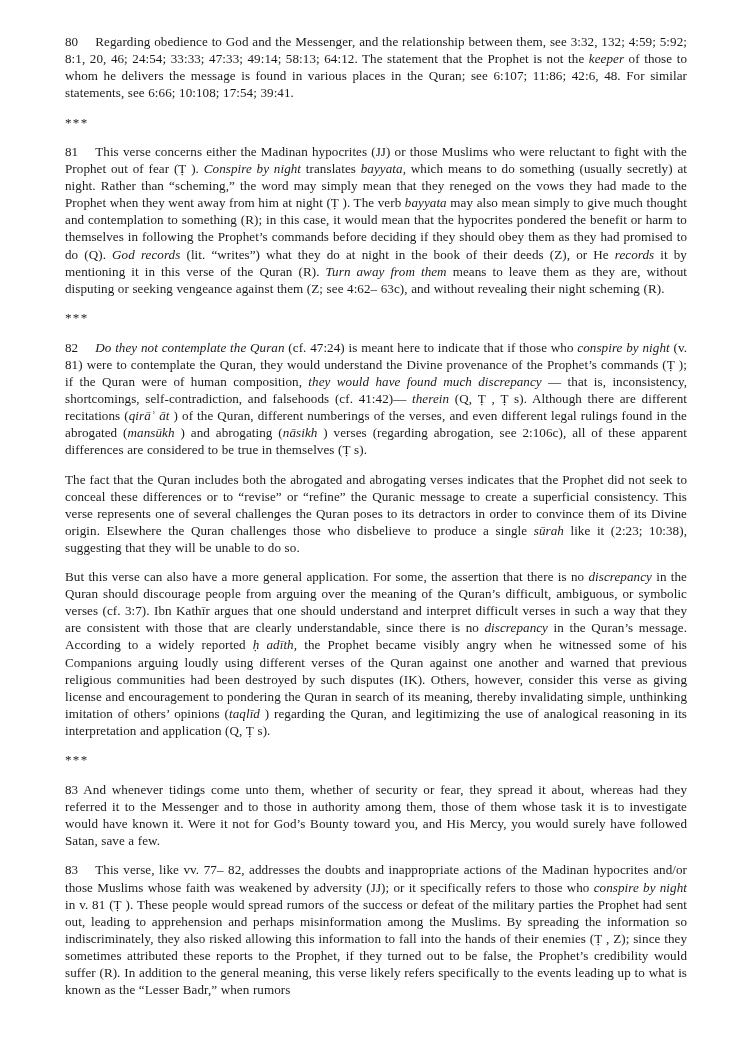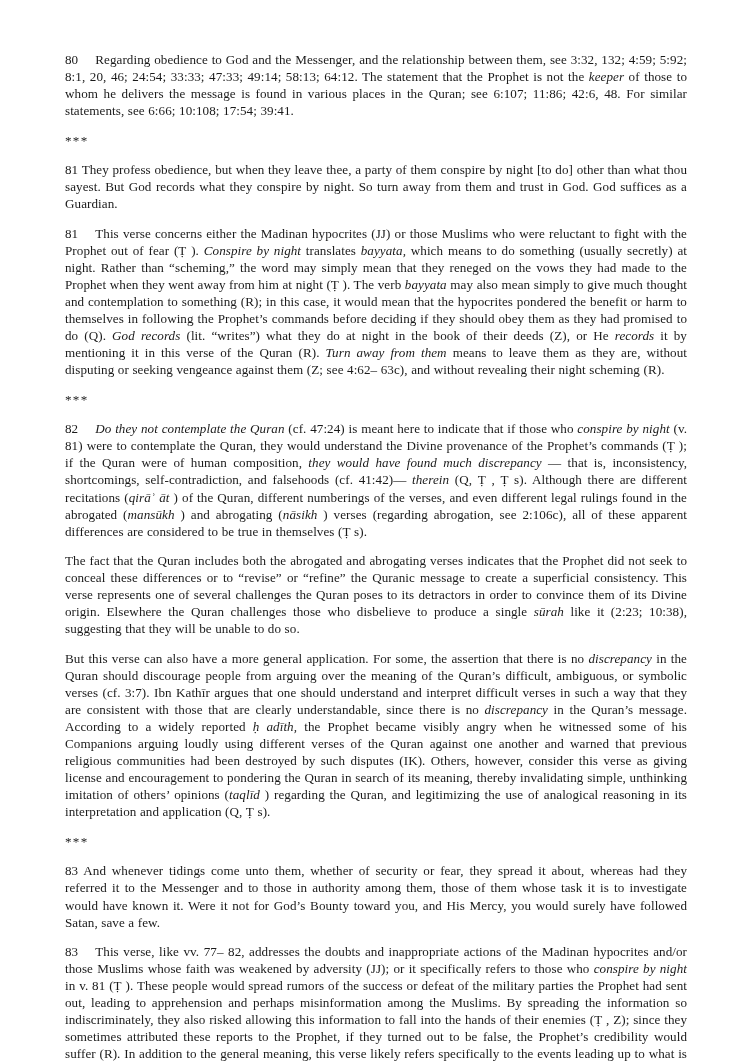--- a/index.html
+++ b/index.html
@@ -12,21 +12,21 @@
     height: 1061px;
     font-family: "Liberation Serif", "DejaVu Serif", serif;
     color: #1a1a1a;
     -webkit-font-smoothing: none;
   }
   .page {
     position: relative;
     width: 749px;
     height: 1061px;
     box-sizing: border-box;
-    padding: 51px 62px 0 65px;
+    padding: 33px 62px 0 65px;
     background: #ffffff;
   }
   .block {
     font-size: 13.1px;
     line-height: 17.05px;
     text-align: justify;
     text-justify: inter-word;
     margin: 0 0 12.5px 0;
     letter-spacing: 0.005em;
     word-spacing: 0.015em;
@@ -57,21 +57,20 @@
   
   .block:last-of-type { margin-bottom: 0; }
 </style>
 </head>
 <body>
 
 <div class="page">
   <div id="content">
       <p class="block commentary"><span class="vnum">80</span><span class="gap">&nbsp;</span><span>Regarding obedience to God and the Messenger, and the relationship between them, see 3:32, 132; 4:59; 5:92; 8:1, 20, 46; 24:54; 33:33; 47:33; 49:14; 58:13; 64:12. The statement that the Prophet is not the </span><i>keeper</i><span> of those to whom he delivers the message is found in various places in the Quran; see 6:107; 11:86; 42:6, 48. For similar statements, see 6:66; 10:108; 17:54; 39:41.</span></p>
       <div class="sep">***</div>
-      <p class="block verse"><span>81 They profess obedience, but when they leave thee, a party of them conspire by night [to do] other than what thou sayest. But God records what they conspire by night. So turn away from them and trust in God. God suffices as a Guardian.</span></p>
       <p class="block commentary"><span class="vnum">81</span><span class="gap">&nbsp;</span><span>This verse concerns either the Madinan hypocrites (JJ) or those Muslims who were reluctant to fight with the Prophet out of fear (Ṭ ). </span><i>Conspire by night</i><span> translates </span><i>bayyata,</i><span> which means to do something (usually secretly) at night. Rather than “scheming,” the word may simply mean that they reneged on the vows they had made to the Prophet when they went away from him at night (Ṭ ). The verb </span><i>bayyata</i><span> may also mean simply to give much thought and contemplation to something (R); in this case, it would mean that the hypocrites pondered the benefit or harm to themselves in following the Prophet’s commands before deciding if they should obey them as they had promised to do (Q). </span><i>God records</i><span> (lit. “writes”) what they do at night in the book of their deeds (Z), or He </span><i>records</i><span> it by mentioning it in this verse of the Quran (R). </span><i>Turn away from them</i><span> means to leave them as they are, without disputing or seeking vengeance against them (Z; see 4:62– 63c), and without revealing their night scheming (R).</span></p>
       <div class="sep">***</div>
       <p class="block commentary"><span class="vnum">82</span><span class="gap">&nbsp;</span><i>Do they not contemplate the Quran</i><span> (cf. 47:24) is meant here to indicate that if those who </span><i>conspire by night</i><span> (v. 81) were to contemplate the Quran, they would understand the Divine provenance of the Prophet’s commands (Ṭ ); if the Quran were of human composition, </span><i>they would have found much discrepancy</i><span> — that is, inconsistency, shortcomings, self-contradiction, and falsehoods (cf. 41:42)— </span><i>therein</i><span> (Q, Ṭ , Ṭ s). Although there are different recitations (</span><i>qirāʾ āt </i><span>) of the Quran, different numberings of the verses, and even different legal rulings found in the abrogated (</span><i>mansūkh </i><span>) and abrogating (</span><i>nāsikh </i><span>) verses (regarding abrogation, see 2:106c), all of these apparent differences are considered to be true in themselves (Ṭ s).</span></p>
       <p class="block paragraph"><span>The fact that the Quran includes both the abrogated and abrogating verses indicates that the Prophet did not seek to conceal these differences or to “revise” or “refine” the Quranic message to create a superficial consistency. This verse represents one of several challenges the Quran poses to its detractors in order to convince them of its Divine origin. Elsewhere the Quran challenges those who disbelieve to produce a single </span><i>sūrah</i><span> like it (2:23; 10:38), suggesting that they will be unable to do so.</span></p>
       <p class="block paragraph"><span>But this verse can also have a more general application. For some, the assertion that there is no </span><i>discrepancy</i><span> in the Quran should discourage people from arguing over the meaning of the Quran’s difficult, ambiguous, or symbolic verses (cf. 3:7). Ibn Kathīr argues that one should understand and interpret difficult verses in such a way that they are consistent with those that are clearly understandable, since there is no </span><i>discrepancy</i><span> in the Quran’s message. According to a widely reported </span><i>ḥ adīth,</i><span> the Prophet became visibly angry when he witnessed some of his Companions arguing loudly using different verses of the Quran against one another and warned that previous religious communities had been destroyed by such disputes (IK). Others, however, consider this verse as giving license and encouragement to pondering the Quran in search of its meaning, thereby invalidating simple, unthinking imitation of others’ opinions (</span><i>taqlīd </i><span>) regarding the Quran, and legitimizing the use of analogical reasoning in its interpretation and application (Q, Ṭ s).</span></p>
       <div class="sep">***</div>
       <p class="block verse"><span>83 And whenever tidings come unto them, whether of security or fear, they spread it about, whereas had they referred it to the Messenger and to those in authority among them, those of them whose task it is to investigate would have known it. Were it not for God’s Bounty toward you, and His Mercy, you would surely have followed Satan, save a few.</span></p>
       <p class="block commentary"><span class="vnum">83</span><span class="gap">&nbsp;</span><span>This verse, like vv. 77– 82, addresses the doubts and inappropriate actions of the Madinan hypocrites and/or those Muslims whose faith was weakened by adversity (JJ); or it specifically refers to those who </span><i>conspire by night</i><span> in v. 81 (Ṭ ). These people would spread rumors of the success or defeat of the military parties the Prophet had sent out, leading to apprehension and perhaps misinformation among the Muslims. By spreading the information so indiscriminately, they also risked allowing this information to fall into the hands of their enemies (Ṭ , Z); since they sometimes attributed these reports to the Prophet, if they turned out to be false, the Prophet’s credibility would suffer (R). In addition to the general meaning, this verse likely refers specifically to the events leading up to what is known as the “Lesser Badr,” when rumors</span></p>
     </div>
 </div>

